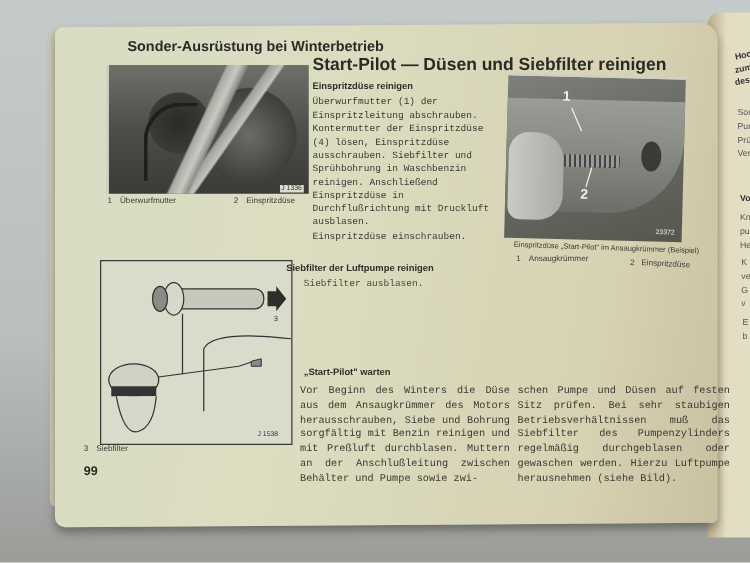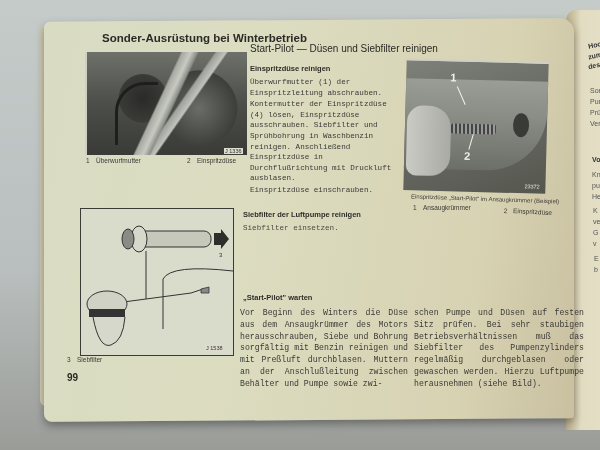--- a/index.html
+++ b/index.html
@@ -40,21 +40,21 @@
       radial-gradient(circle at 35% 45%, #2a2b28 0, #3a3b37 20%, transparent 21%),
       linear-gradient(180deg,#6e706a 0%,#4c4e49 50%,#3a3b37 100%);
     border-left:2px solid #cfcfc5;
   }
   .photo1 .hose {
     position:absolute; left:28px; top:30px; width:40px; height:60px;
     border:3px solid #1e1f1c; border-right:none; border-bottom:none; border-radius:30px 0 0 0;
   }
   .img-code { position:absolute; font-size:5.5px; color:#333; background:#dcdcd0; padding:0 1px; }
   .caption { position:absolute; font-size:6.5px; color:#3a3a36; white-space:nowrap; }
-  .h2 { position:absolute; font-size:10px; font-weight:normal; color:#2a2a26; white-space:nowrap; }
+  .h2 { position:absolute; font-size:14px; font-weight:bold; color:#2a2a26; white-space:nowrap; }
   .h3 { position:absolute; font-size:7.5px; font-weight:bold; color:#2e2e2a; white-space:nowrap; }
   .para { position:absolute; font-size:7.6px; line-height:10.6px; color:#3a3a36;font-family:Liberation Mono, monospace; }
   .para p { margin:0; }
   .para p + p { margin-top:1px; }
   .para.wide { font-size:8.2px; line-height:11.8px; text-align:justify; }
   .photo2 {
     position:absolute; left:405px; top:60px; width:142px; height:130px;
     background: linear-gradient(160deg,#7e807a 0%,#6a6c66 40%,#55574f 100%);
     border-top:2px solid #d0d0c6;
     transform: rotate(1.5deg);
@@ -164,23 +164,23 @@
     <ellipse cx="26" cy="95" rx="20" ry="13" fill="#d0d2c6" stroke="#333" stroke-width="1"></ellipse>
     <rect x="8" y="100" width="36" height="8" fill="#333"></rect>
     <path d="M12,108 Q18,140 30,136 Q42,132 44,108" fill="#d6d8cc" stroke="#333" stroke-width="1"></path>
     <path d="M120,80 L128,78 L128,84 L120,84 Z" fill="#888" stroke="#333" stroke-width="0.8"></path>
   </svg>
   <span class="img-code" style="left:124px;top:136px">J 1538</span>
 </div>
 <span class="caption" style="left:67px;top:356px">3</span>
 <span class="caption" style="left:77px;top:356px">Siebfilter</span>
 
-<div class="h3" style="left:243px;top:210px">Siebfilter der Luftpumpe reinigen</div>
+<div class="h3" style="left:229px;top:210px">Siebfilter der Luftpumpe reinigen</div>
 <div class="para" style="left:243px;top:223px;width:160px;color:#4a4a45">
-  <p>Siebfilter einsetzen.</p>
+  <p>Siebfilter ausblasen.</p>
 </div>
 
 <div class="h3" style="left:243px;top:293px">„Start-Pilot" warten</div>
 <div class="para wide" style="left:240px;top:307px;width:168px">
   <p>Vor Beginn des Winters die Düse aus dem Ansaugkrümmer des Motors herausschrauben, Siebe und Bohrung sorgfältig mit Benzin reinigen und mit Preßluft durchblasen. Muttern an der Anschlußleitung zwischen Behälter und Pumpe sowie zwi-</p>
 </div>
 <div class="para wide" style="left:414px;top:307px;width:170px">
   <p>schen Pumpe und Düsen auf festen Sitz prüfen. Bei sehr staubigen Betriebsverhältnissen muß das Siebfilter des Pumpenzylinders regelmäßig durchgeblasen oder gewaschen werden. Hierzu Luftpumpe herausnehmen (siehe Bild).</p>
 </div>
 

